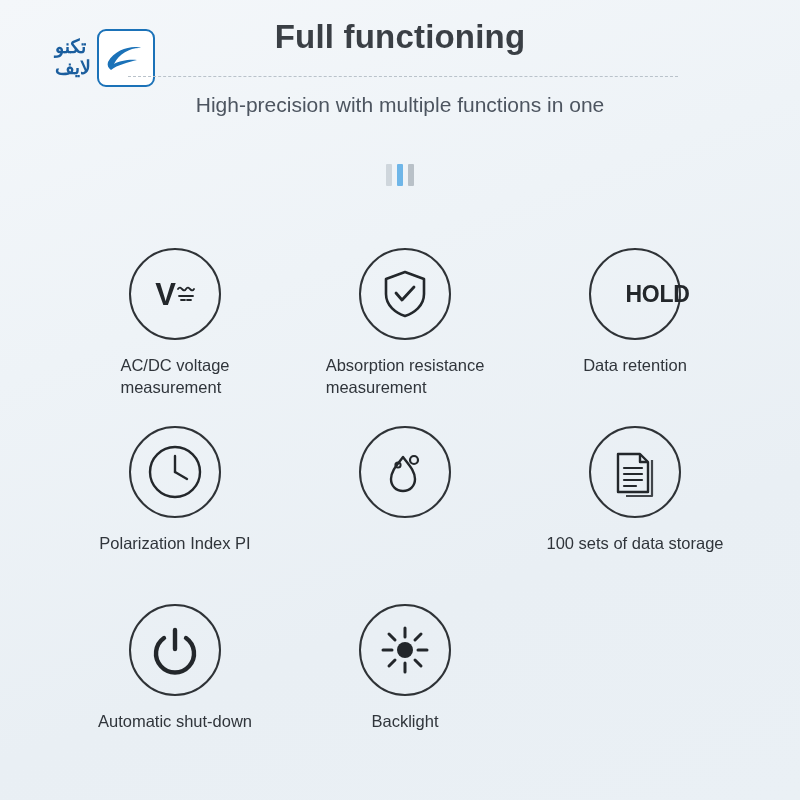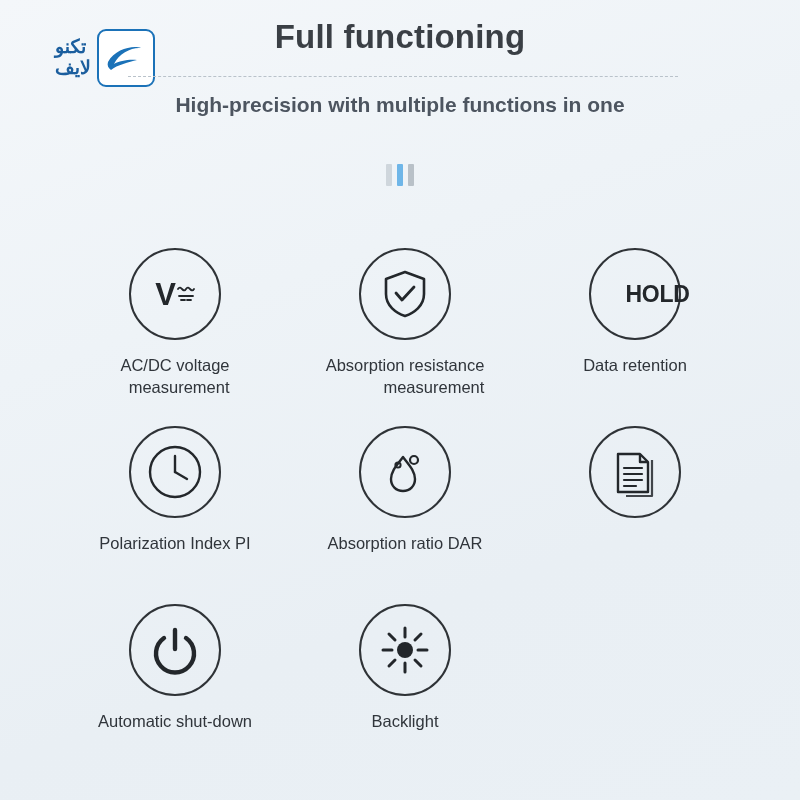--- a/index.html
+++ b/index.html
@@ -79,21 +79,21 @@
     height: 0;
   }
   .subhead {
     position: absolute;
     left: 0;
     top: 93px;
     width: 800px;
     text-align: center;
     font-size: 21px;
     color: #4d5560;
-    font-weight: bold;
+    font-weight: normal;
   }
 
   
   .bars {
     position: absolute;
     left: 0;
     top: 164px;
     width: 800px;
     display: flex;
     justify-content: center;
@@ -130,21 +130,21 @@
     border-radius: 50%;
     border: 2px solid #2f3337;
     display: flex;
     align-items: center;
     justify-content: center;
     background: transparent;
     box-sizing: border-box;
   }
   .cell-label {
     margin-top: 14px;
-    text-align: right;
+    text-align: left;
     font-size: 16.5px;
     color: #30353b;
     line-height: 1.35;
     max-width: 215px;
     white-space: pre-line;
   }
   .hold-text {
     font-size: 23px;
     font-weight: bold;
     color: #23272b;
@@ -247,35 +247,35 @@
     </div>
 
     <div class="cell">
       <div class="circle">
         <svg width="58" height="58" viewBox="0 0 58 58" aria-hidden="true">
           <path d="M27 14 C33 22, 39 28, 39 36 C39 43, 34 48, 27 48 C20 48, 15 43, 15 36 C15 28, 21 22, 27 14 Z" stroke="#23272b" stroke-width="2.4" fill="none" stroke-linejoin="round"></path>
           <circle cx="22" cy="22" r="2.6" stroke="#23272b" stroke-width="2" fill="none"></circle>
           <circle cx="38" cy="17" r="4" stroke="#23272b" stroke-width="2.2" fill="none"></circle>
         </svg>
       </div>
-      <div class="cell-label">Absorption ratio DAR</div>
     </div>
 
     <div class="cell">
       <div class="circle">
         <svg width="54" height="56" viewBox="0 0 54 56" aria-hidden="true">
           <path d="M10 10 H32 L40 18 V48 H10 Z" stroke="#23272b" stroke-width="2.4" fill="none" stroke-linejoin="round"></path>
           <path d="M32 10 V18 H40" stroke="#23272b" stroke-width="2.4" fill="none" stroke-linejoin="round"></path>
           <line x1="16" y1="24" x2="34" y2="24" stroke="#23272b" stroke-width="2.2" stroke-linecap="round"></line>
           <line x1="16" y1="30" x2="34" y2="30" stroke="#23272b" stroke-width="2.2" stroke-linecap="round"></line>
           <line x1="16" y1="36" x2="34" y2="36" stroke="#23272b" stroke-width="2.2" stroke-linecap="round"></line>
           <line x1="16" y1="42" x2="28" y2="42" stroke="#23272b" stroke-width="2.2" stroke-linecap="round"></line>
           <path d="M44 16 V52 H18" stroke="#23272b" stroke-width="2.2" fill="none" stroke-linejoin="round" opacity="0.85"></path>
         </svg>
       </div>
+      <div class="cell-label">100 sets of data storage</div>
     </div>
 
     <div class="cell">
       <div class="circle">
         <svg width="54" height="54" viewBox="0 0 54 54" aria-hidden="true">
           <path d="M16 15 A19 19 0 1 0 38 15" stroke="#23272b" stroke-width="4.4" fill="none" stroke-linecap="round"></path>
           <line x1="27" y1="7" x2="27" y2="26" stroke="#23272b" stroke-width="4.4" stroke-linecap="round"></line>
         </svg>
       </div>
       <div class="cell-label">Automatic shut-down</div>

